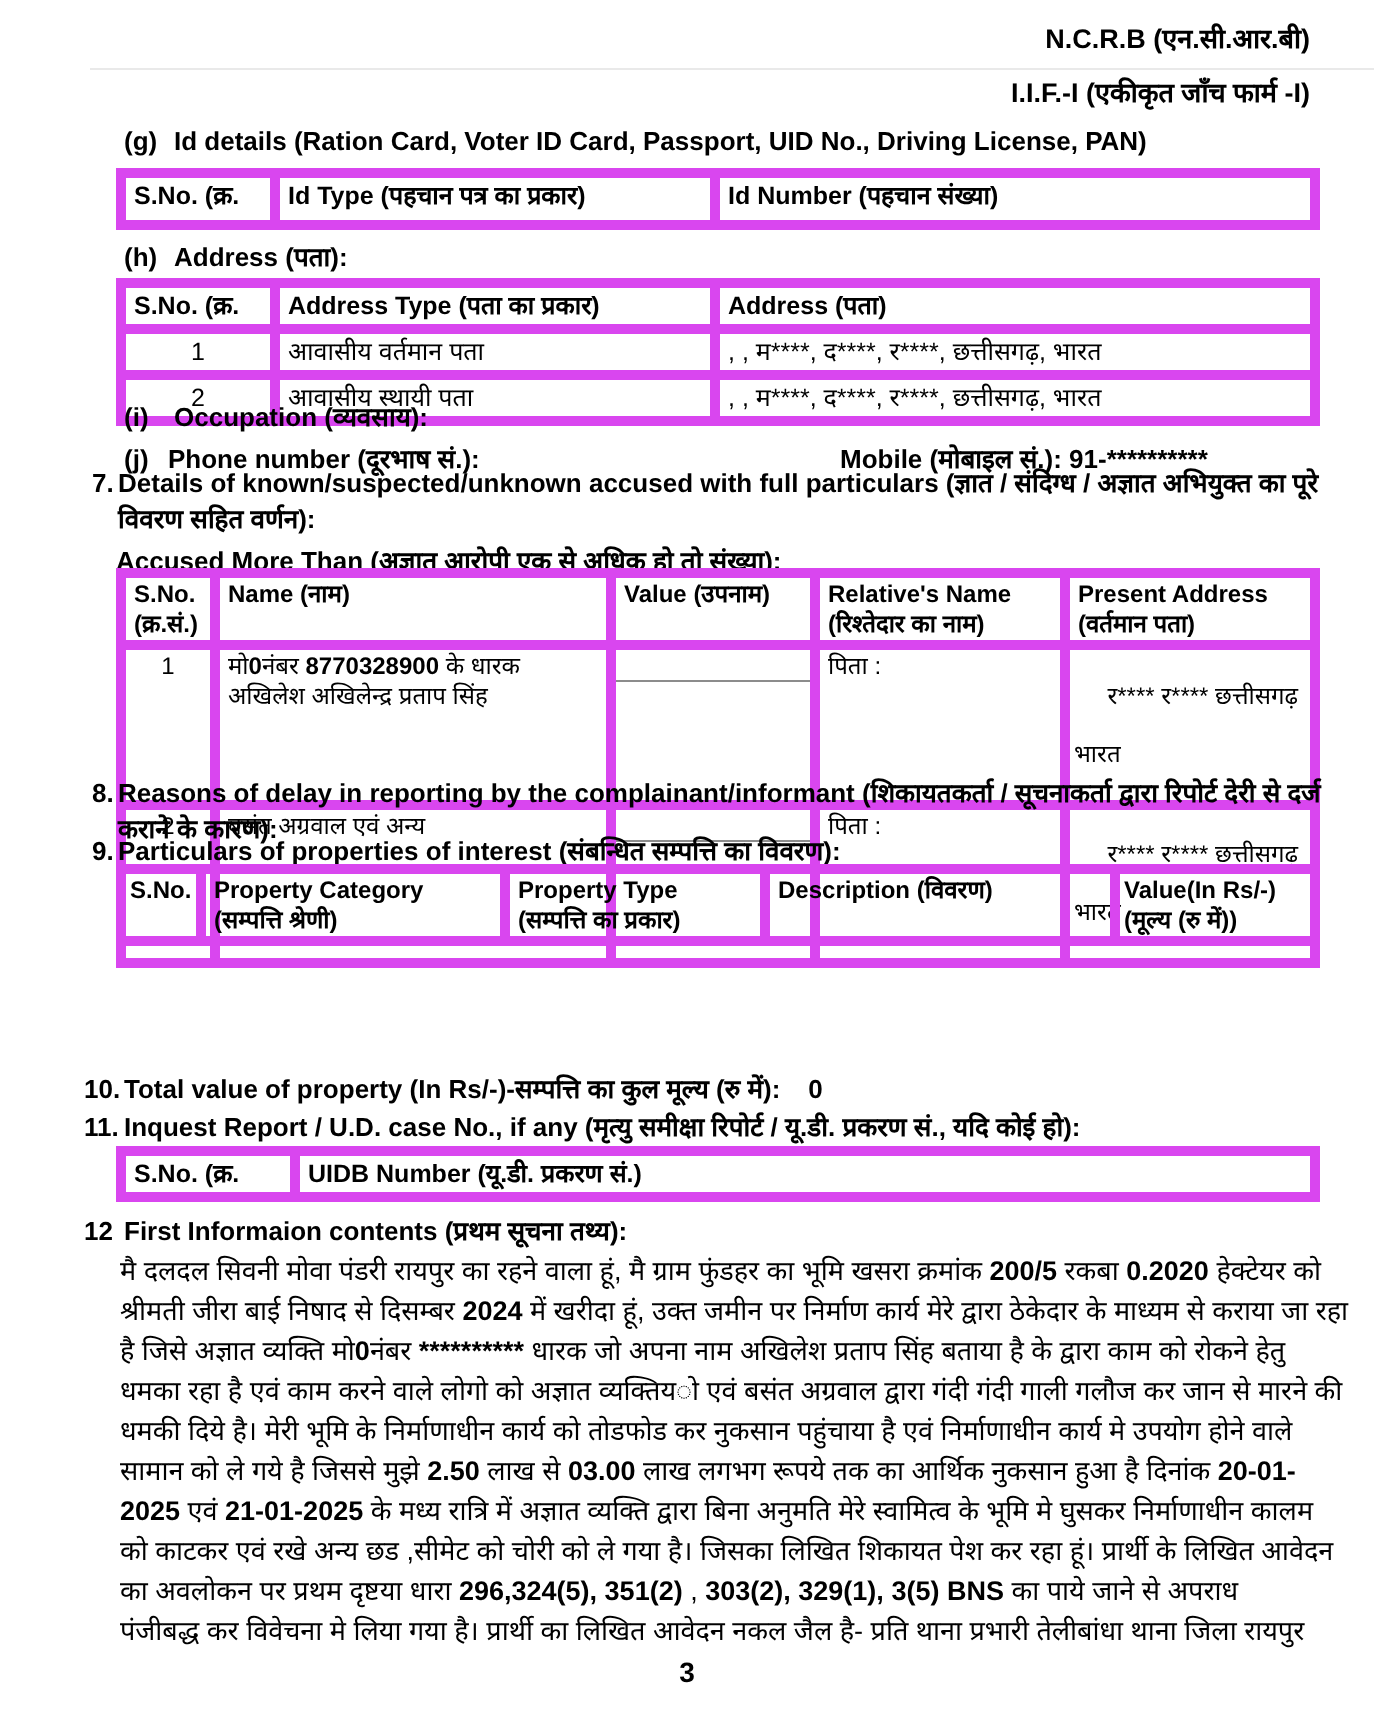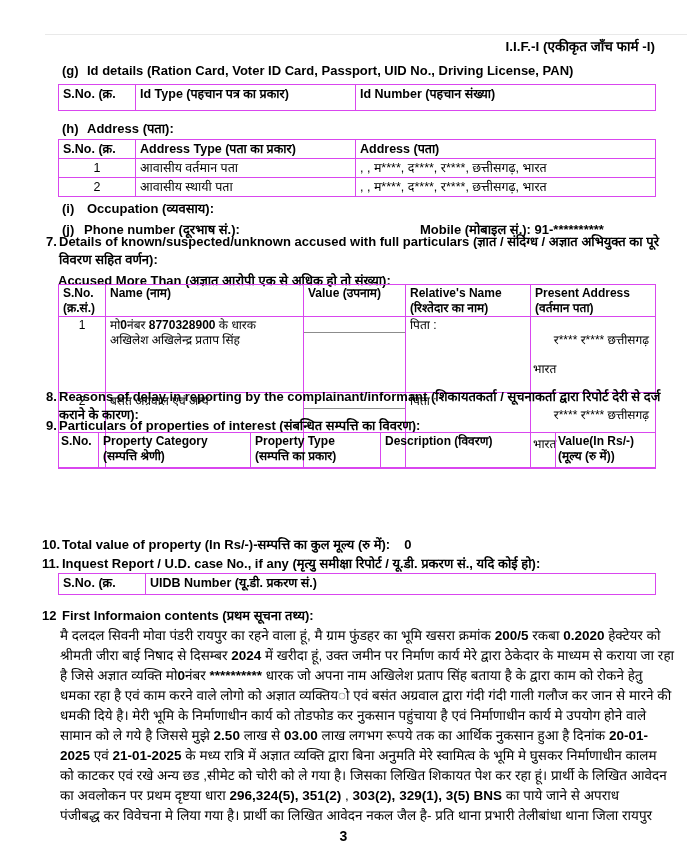--- a/index.html
+++ b/index.html
@@ -13,40 +13,41 @@
   .faintline{height:1px;background:#e9e9e9;}
   .sec{font-size:13px;font-weight:bold;white-space:nowrap;left:62px;}
   .slab{display:inline-block;width:25px;}
   .item{font-size:13px;font-weight:bold;line-height:18px;left:46px;width:602px;}
   .item .num{display:inline-block;margin-left:-13px;width:13px;}
   .item.hang{padding-left:13px;}
   .item.wide{left:42px;padding-left:20px;white-space:nowrap;}
   .item.wide .num{margin-left:-20px;width:20px;}
   .val0{margin-left:14px;}
   table{border-collapse:collapse;table-layout:fixed;}
-  td{border:1px solid #d946ef;vertical-align:top;padding:1px 4px;overflow:hidden;
+  td{border:5px solid #d946ef;vertical-align:top;padding:1px 4px;overflow:hidden;
      font-size:12.5px;line-height:16px;white-space:pre-line;}
   .th td{font-weight:bold;}
   .c{text-align:center;}
   .small td{font-size:12px;line-height:14.5px;}
   .accrow td{height:29px;}
   .alias-cell{padding:0;}
   .alias-top{height:15px;border-bottom:1px solid #8c8c8c;}
   .addr1{text-align:right;padding-right:4px;}
   .addr2{text-align:left;}
   .para{font-size:13.5px;line-height:20px;left:60px;width:617px;}
   .para .pline{white-space:nowrap;height:20px;}
   .pageno{left:0;width:687px;text-align:center;font-size:14px;font-weight:bold;}
   .mob{font-size:13px;font-weight:bold;white-space:nowrap;}
 </style>
 </head>
 <body>
 
 <div class="page">
 
+  <div class="abs hdr" style="top:10px;">N.C.R.B (एन.सी.आर.बी)</div>
   <div class="abs faintline" style="top:34px;left:45px;width:642px;"></div>
   <div class="abs sec" style="top:63px;">
     <span class="slab">(g)</span><span>Id details (Ration Card, Voter ID Card, Passport, UID No., Driving License, PAN)</span>
   </div>
 
   <div class="abs hdr" style="top:37px;">I.I.F.-I (एकीकृत जाँच फार्म -I)</div>
   <table class="abs" style="top:84px;left:58px;width:597px;">
     <colgroup>
         <col style="width:77px">
         <col style="width:220px">

